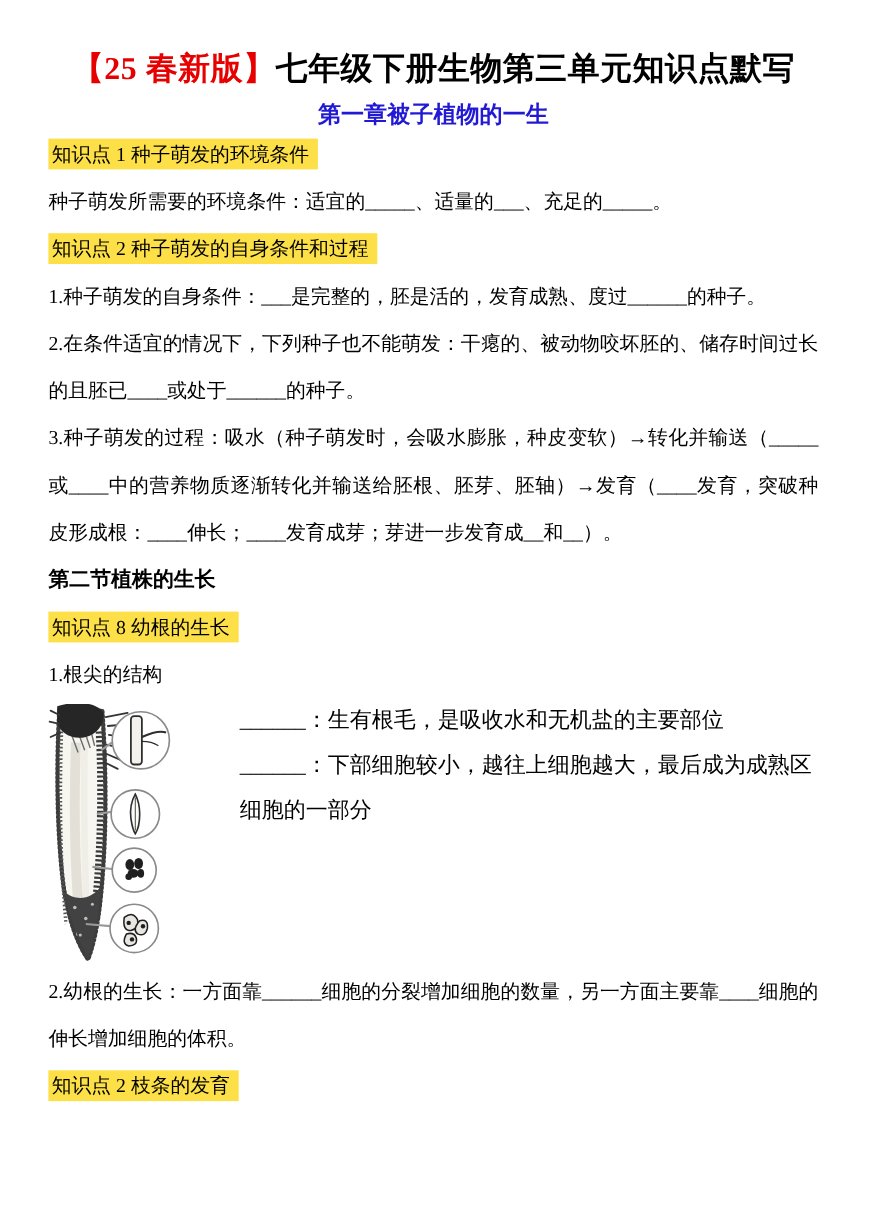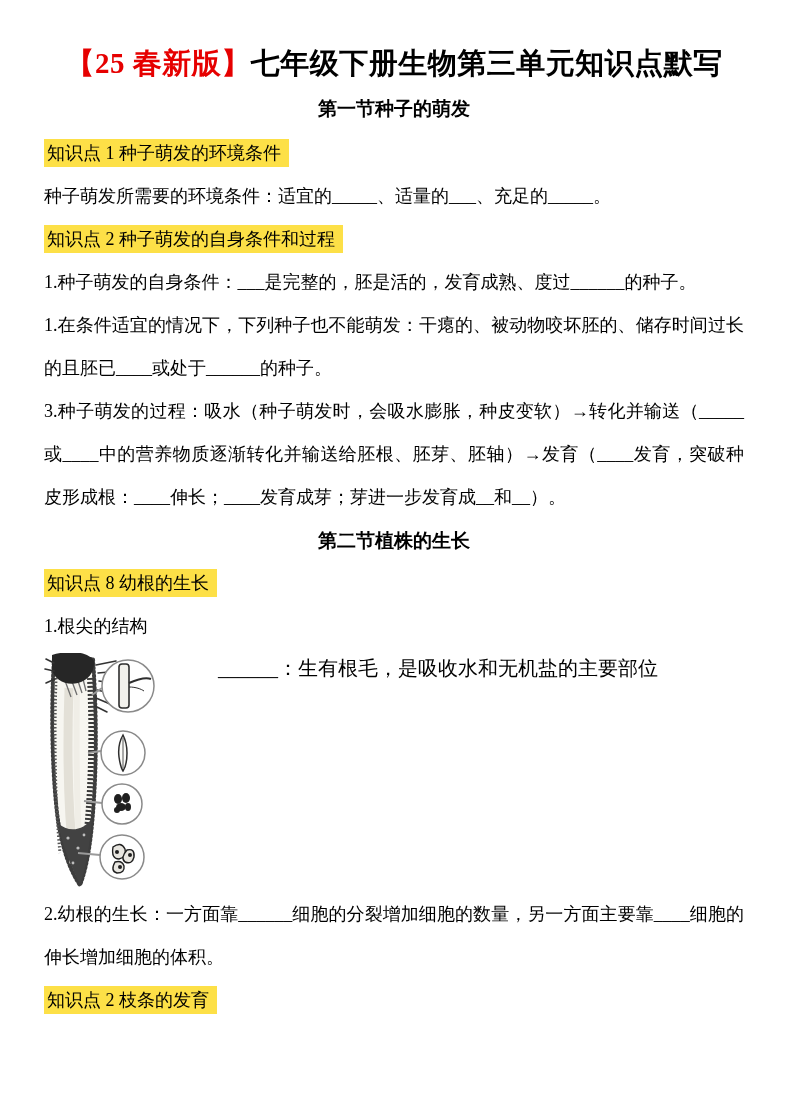--- a/index.html
+++ b/index.html
@@ -23,21 +23,21 @@
     margin: 5px 0 0; text-align: center;
     font-size: 21px; font-weight: bold; line-height: 30px;
     color: #2119d4;
   }
 
   .section-heading-first {
     margin: 8px 0 6px; text-align: center;
     font-size: 19px; font-weight: bold; line-height: 34px;
   }
   .section-heading {
-    margin: 0; text-align: center;
+    margin: 0; text-align: left;
     font-size: 19px; font-weight: bold; line-height: 43px;
   }
 
   .kp-line { margin: 0; line-height: 43px; font-size: 18px; }
   .hl { background: #fde047; padding: 4px 8px 4px 3px; }
 
   .body-line {
     margin: 0; font-size: 18px; line-height: 43px;
     text-align: justify;
   }
@@ -49,32 +49,32 @@
     margin: 0; font-size: 20px; line-height: 41px; text-align: left;
   }
 </style>
 </head>
 <body>
 
 <div class="page">
 
   <h1 class="doc-title"><span class="title-red">【25 春新版】</span><span class="title-black">七年级下册生物第三单元知识点默写</span></h1>
 
+  <h2 class="chapter-heading">第一章被子植物的一生</h2>
 
-  <h3 class="section-heading-first">第一节种子的萌发</h3>
 
   <p class="kp-line"><span class="hl">知识点 1 种子萌发的环境条件</span></p>
 
   <p class="body-line">种子萌发所需要的环境条件：适宜的_____、适量的___、充足的_____。</p>
 
   <p class="kp-line"><span class="hl">知识点 2 种子萌发的自身条件和过程</span></p>
 
   <p class="body-line">1.种子萌发的自身条件：___是完整的，胚是活的，发育成熟、度过______的种子。</p>
 
-  <p class="body-line">1.在条件适宜的情况下，下列种子也不能萌发：干瘪的、被动物咬坏胚的、储存时间过长的且胚已____或处于______的种子。</p>
+  <p class="body-line">2.在条件适宜的情况下，下列种子也不能萌发：干瘪的、被动物咬坏胚的、储存时间过长的且胚已____或处于______的种子。</p>
 
   <p class="body-line">3.种子萌发的过程：吸水（种子萌发时，会吸水膨胀，种皮变软）→转化并输送（_____或____中的营养物质逐渐转化并输送给胚根、胚芽、胚轴）→发育（____发育，突破种皮形成根：____伸长；____发育成芽；芽进一步发育成__和__）。</p>
 
   <h3 class="section-heading">第二节植株的生长</h3>
 
   <p class="kp-line"><span class="hl">知识点 8 幼根的生长</span></p>
 
   <p class="body-line">1.根尖的结构</p>
 
   <div class="fig-row">
@@ -121,20 +121,21 @@
       <circle cx="78" cy="204" r="22" fill="#ffffff" stroke="#8a8a8a" stroke-width="1.5"></circle>
       <path d="M69,194 q8,-6 12,2 q2,8 -6,10 q-8,0 -6,-12 z" fill="#e8e6e0" stroke="#1f1f1f" stroke-width="1.4"></path>
       <path d="M83,197 q8,-2 7,7 q-2,8 -9,5 q-5,-4 2,-12 z" fill="#e8e6e0" stroke="#1f1f1f" stroke-width="1.4"></path>
       <path d="M71,209 q7,-2 9,4 q1,7 -7,7 q-7,-2 -2,-11 z" fill="#e8e6e0" stroke="#1f1f1f" stroke-width="1.4"></path>
       <circle cx="73" cy="199" r="2" fill="#1f1f1f"></circle>
       <circle cx="86" cy="202" r="2" fill="#1f1f1f"></circle>
       <circle cx="76" cy="214" r="2" fill="#1f1f1f"></circle>
     </svg>
     <div class="zone-labels">
       <p>______：生有根毛，是吸收水和无机盐的主要部位</p>
+      <p>______：下部细胞较小，越往上细胞越大，最后成为成熟区细胞的一部分</p>
     </div>
   </div>
 
   <p class="body-line">2.幼根的生长：一方面靠______细胞的分裂增加细胞的数量，另一方面主要靠____细胞的伸长增加细胞的体积。</p>
 
   <p class="kp-line"><span class="hl">知识点 2 枝条的发育</span></p>
 
 </div>
 
 </body></html>

